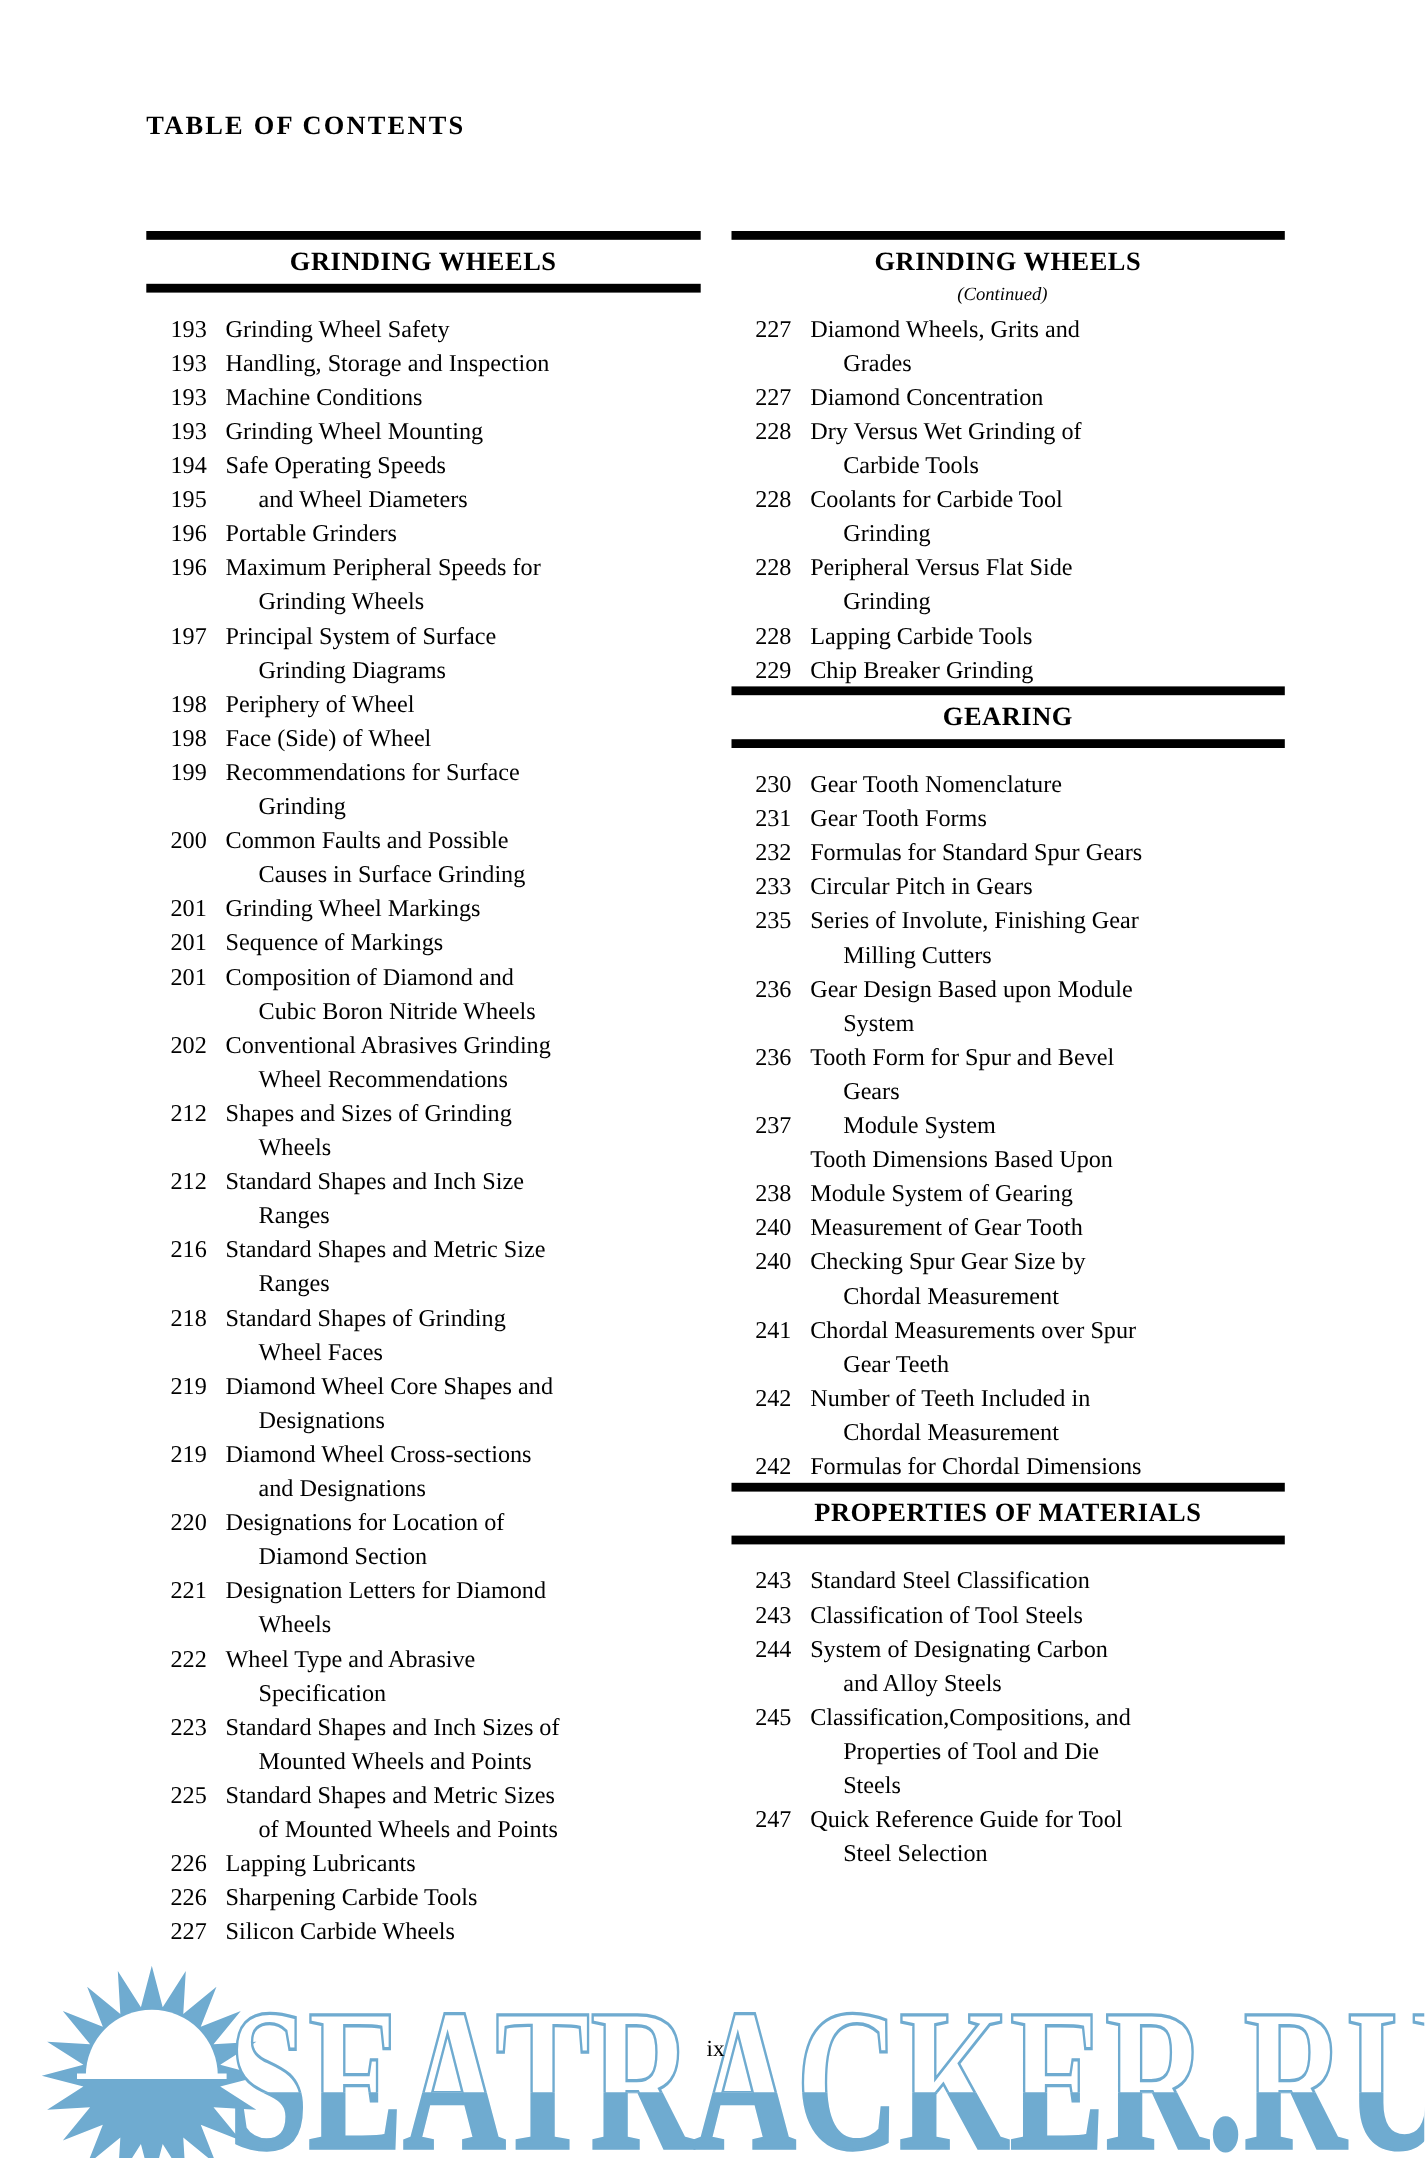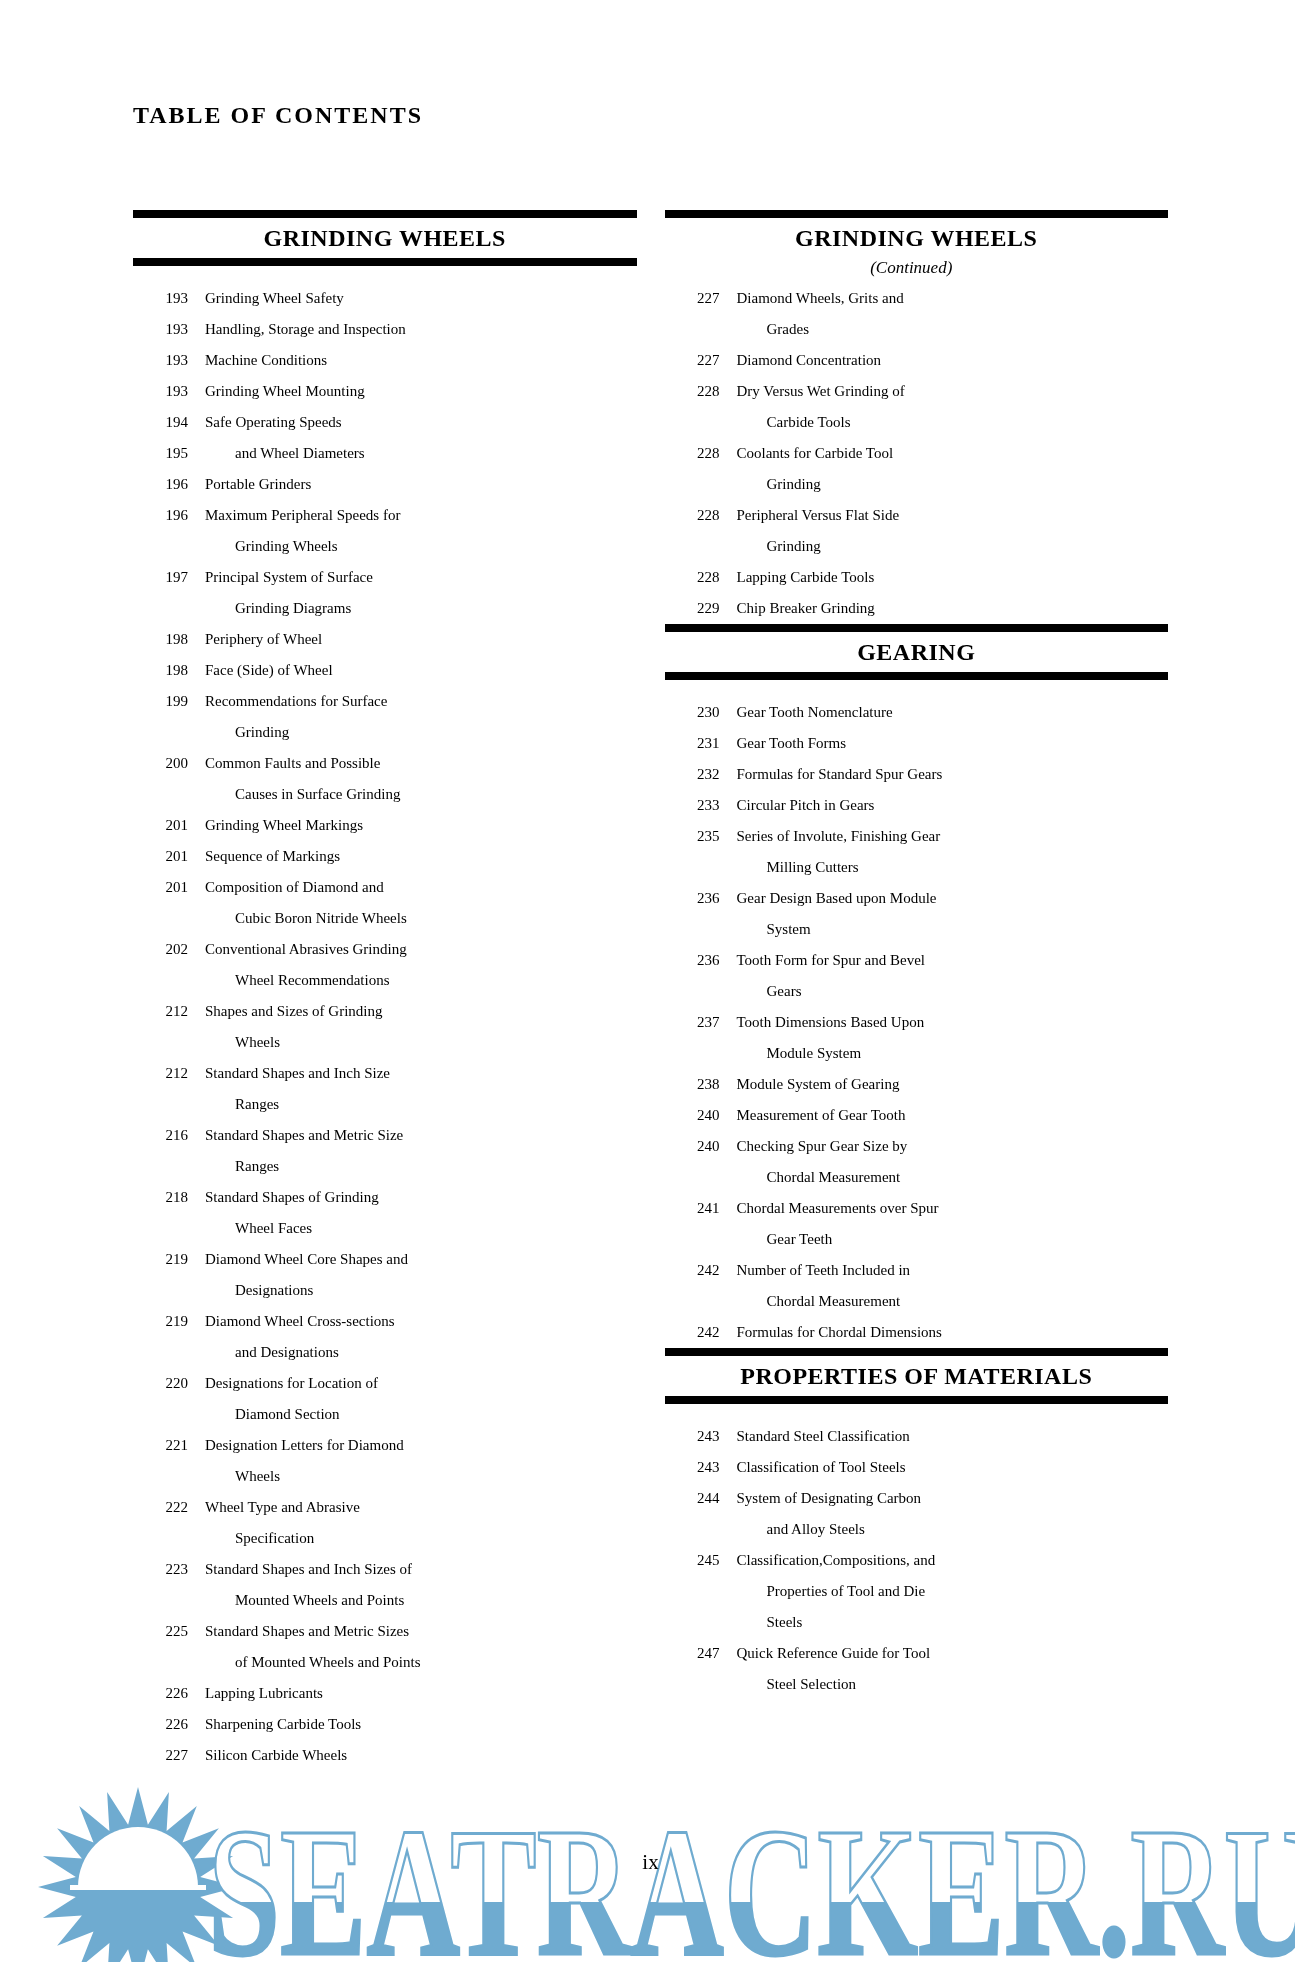--- a/index.html
+++ b/index.html
@@ -8,21 +8,21 @@
   .content{position:relative;z-index:1;padding:100px 127px 0 133px;}
   .page-title{text-align:left;font-size:24px;font-weight:bold;letter-spacing:2px;line-height:30px;}
   .columns{display:flex;gap:28px;margin-top:80px;align-items:flex-start;}
   .col{flex:1;min-width:0;}
   .bar{height:8px;background:#000;}
   .sec-title{font-size:24px;font-weight:bold;text-align:center;line-height:40px;letter-spacing:0.5px;}
   .cont-row{display:flex;align-items:center;height:8px;flex-direction:column;}
   .cont-label{font-style:italic;font-size:17px;margin-right:10px;flex:none;background:#fff;}
   .cont-bar{flex:1;height:8px;background:#000;}
   .entries{padding:17px 0 0 0;}
-  .entry{display:flex;font-size:15px;line-height:31px;}
+  .entry{display:flex;font-size:22px;line-height:31px;}
   .num{flex:none;width:55px;text-align:right;padding-right:17px;}
   .lines{flex:1;min-width:0;}
   .line.cont{padding-left:30px;}
   .page-number{position:absolute;left:133px;width:1035px;text-align:center;top:1850px;
                font-size:21px;z-index:2;}
   :root{--wm:#6fabd0;}
   .watermark{position:absolute;left:0;top:11px;width:100%;height:100%;z-index:0;border-radius:21px;}
   .sun{position:absolute;left:32px;top:1770px;width:212px;height:212px;}
   .wm-stack{position:absolute;left:208px;top:1788px;font-size:185px;line-height:185px;
             font-weight:bold;font-family:"Liberation Serif", serif;
@@ -372,22 +372,22 @@
               <div class="entry">
                 <span class="num">236</span>
                 <span class="lines">
                   <div class="line">Tooth Form for Spur and Bevel</div>
                   <div class="line cont">Gears</div>
                 </span>
               </div>
               <div class="entry">
                 <span class="num">237</span>
                 <span class="lines">
+                  <div class="line cont">Module System</div>
                   <div class="line">Tooth Dimensions Based Upon</div>
-                  <div class="line cont">Module System</div>
                 </span>
               </div>
               <div class="entry">
                 <span class="num">238</span>
                 <span class="lines">
                   <div class="line">Module System of Gearing</div>
                 </span>
               </div>
               <div class="entry">
                 <span class="num">240</span>

